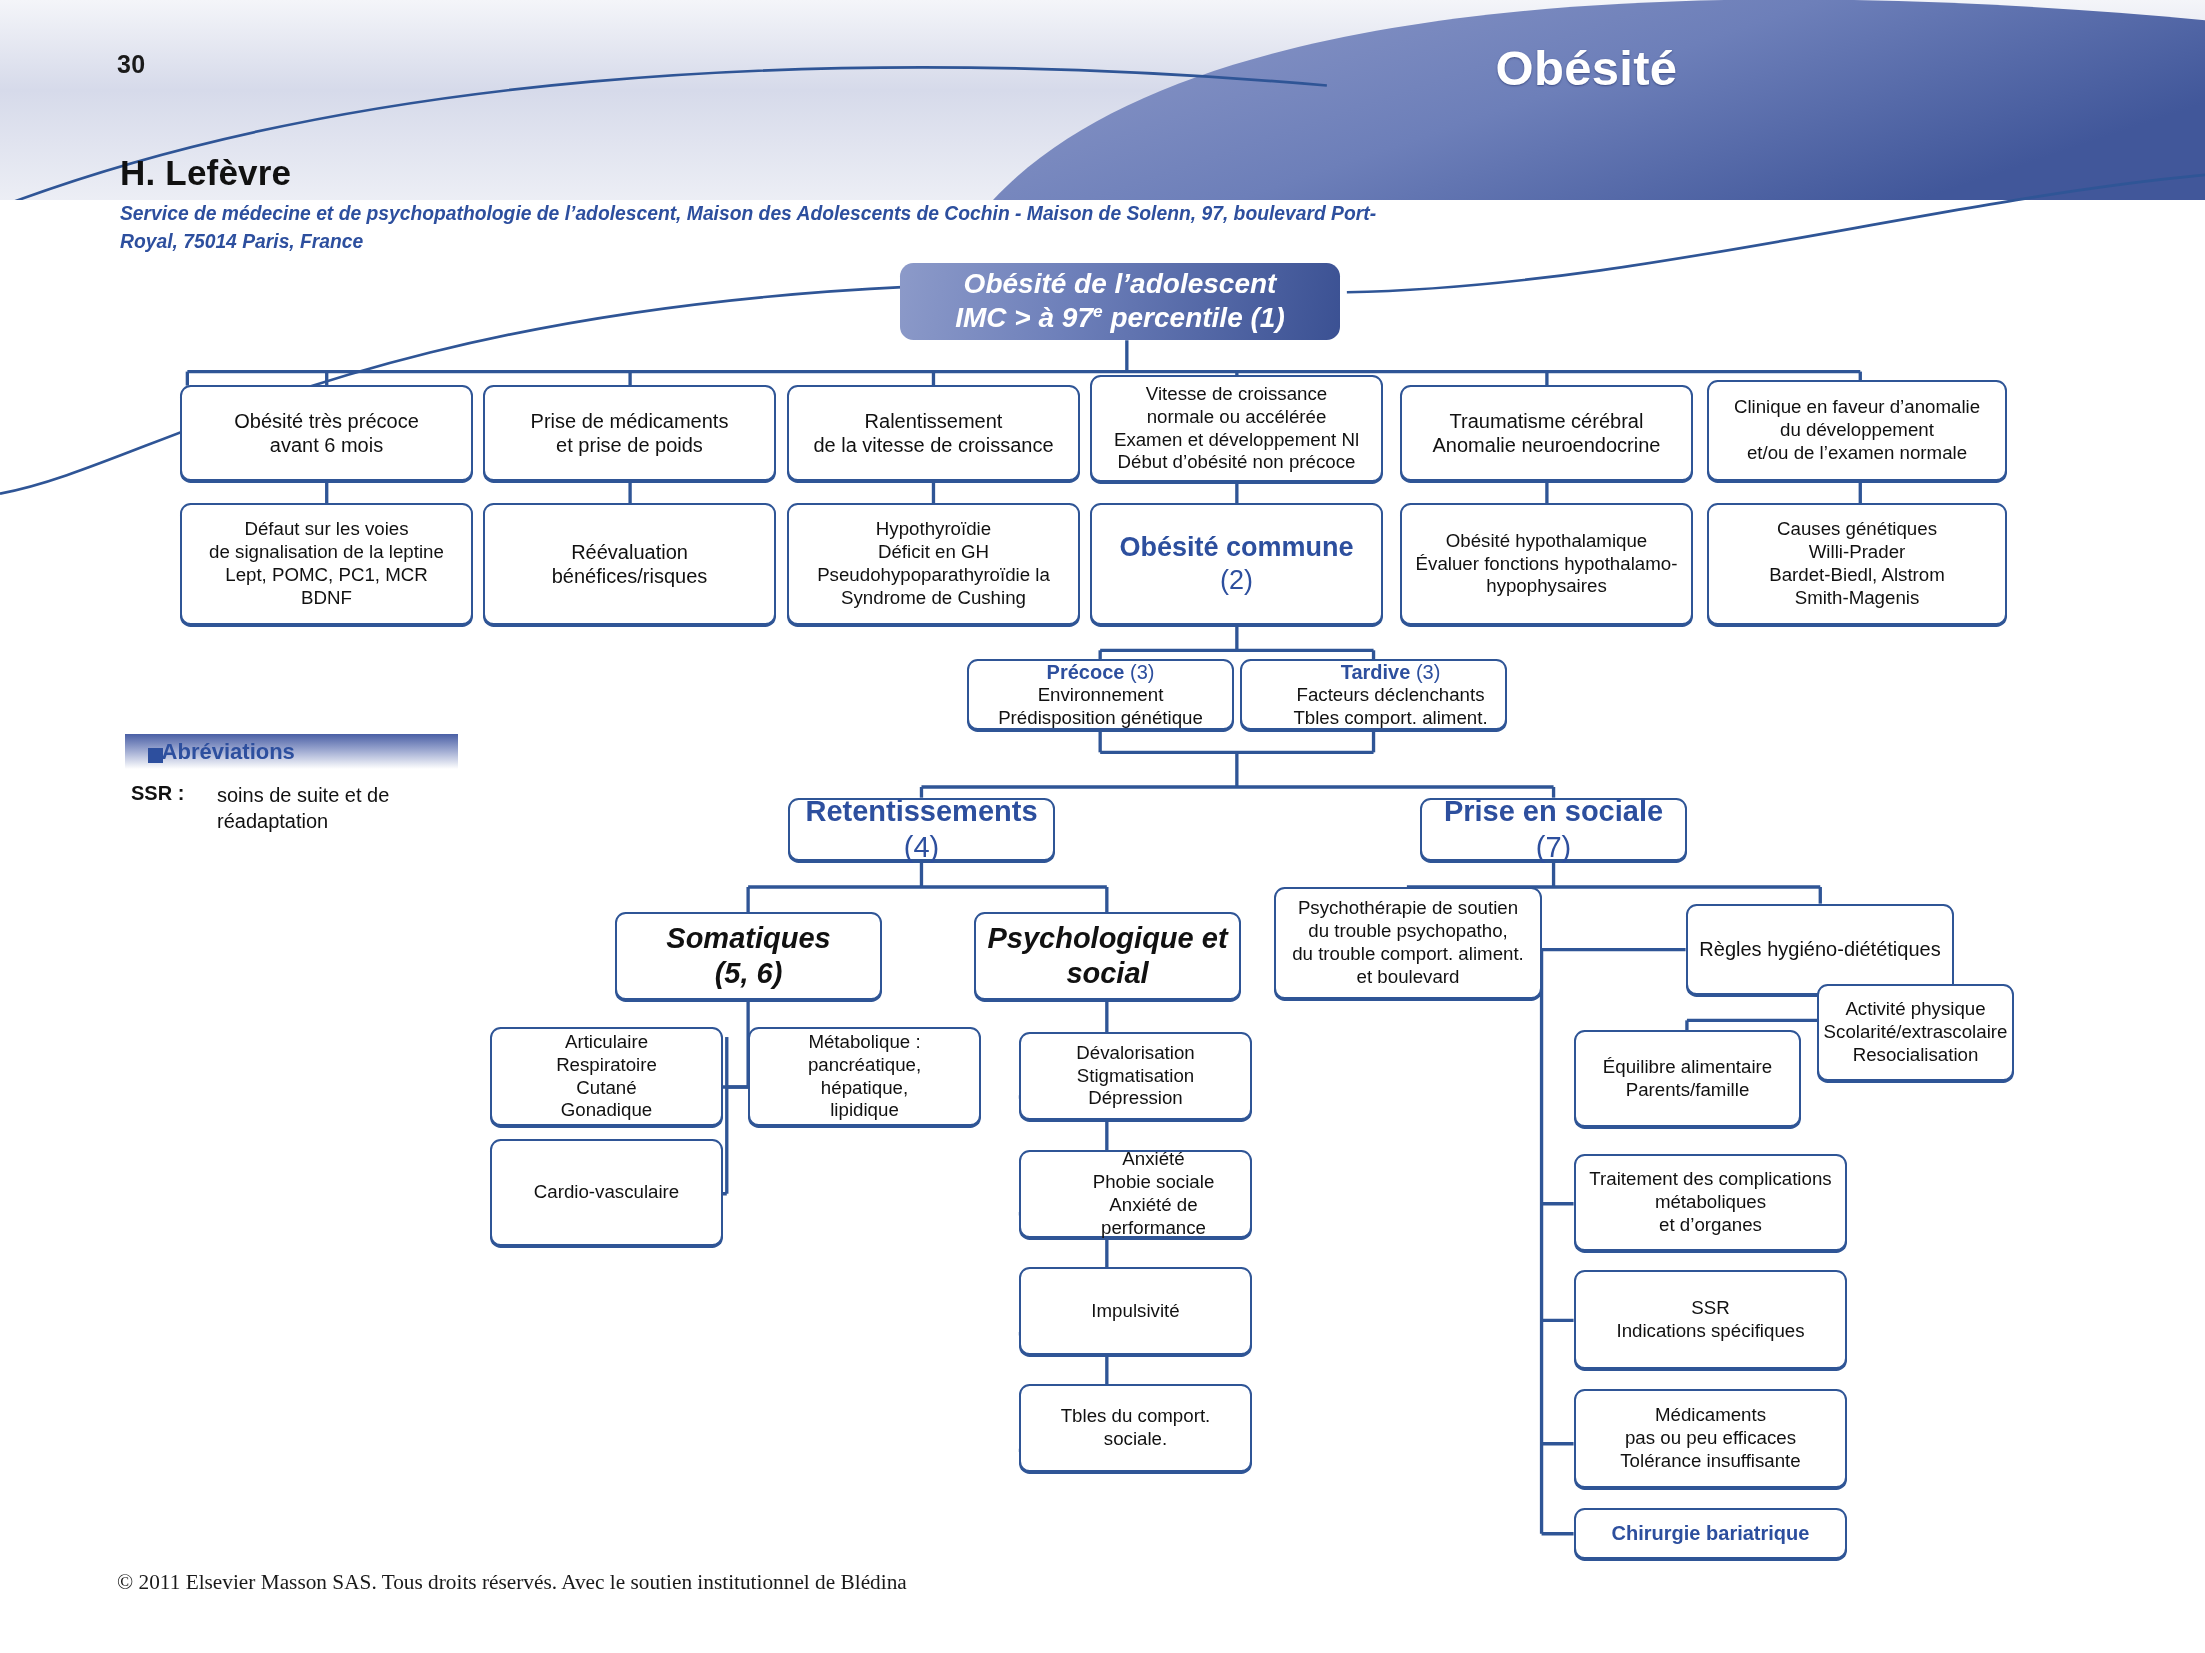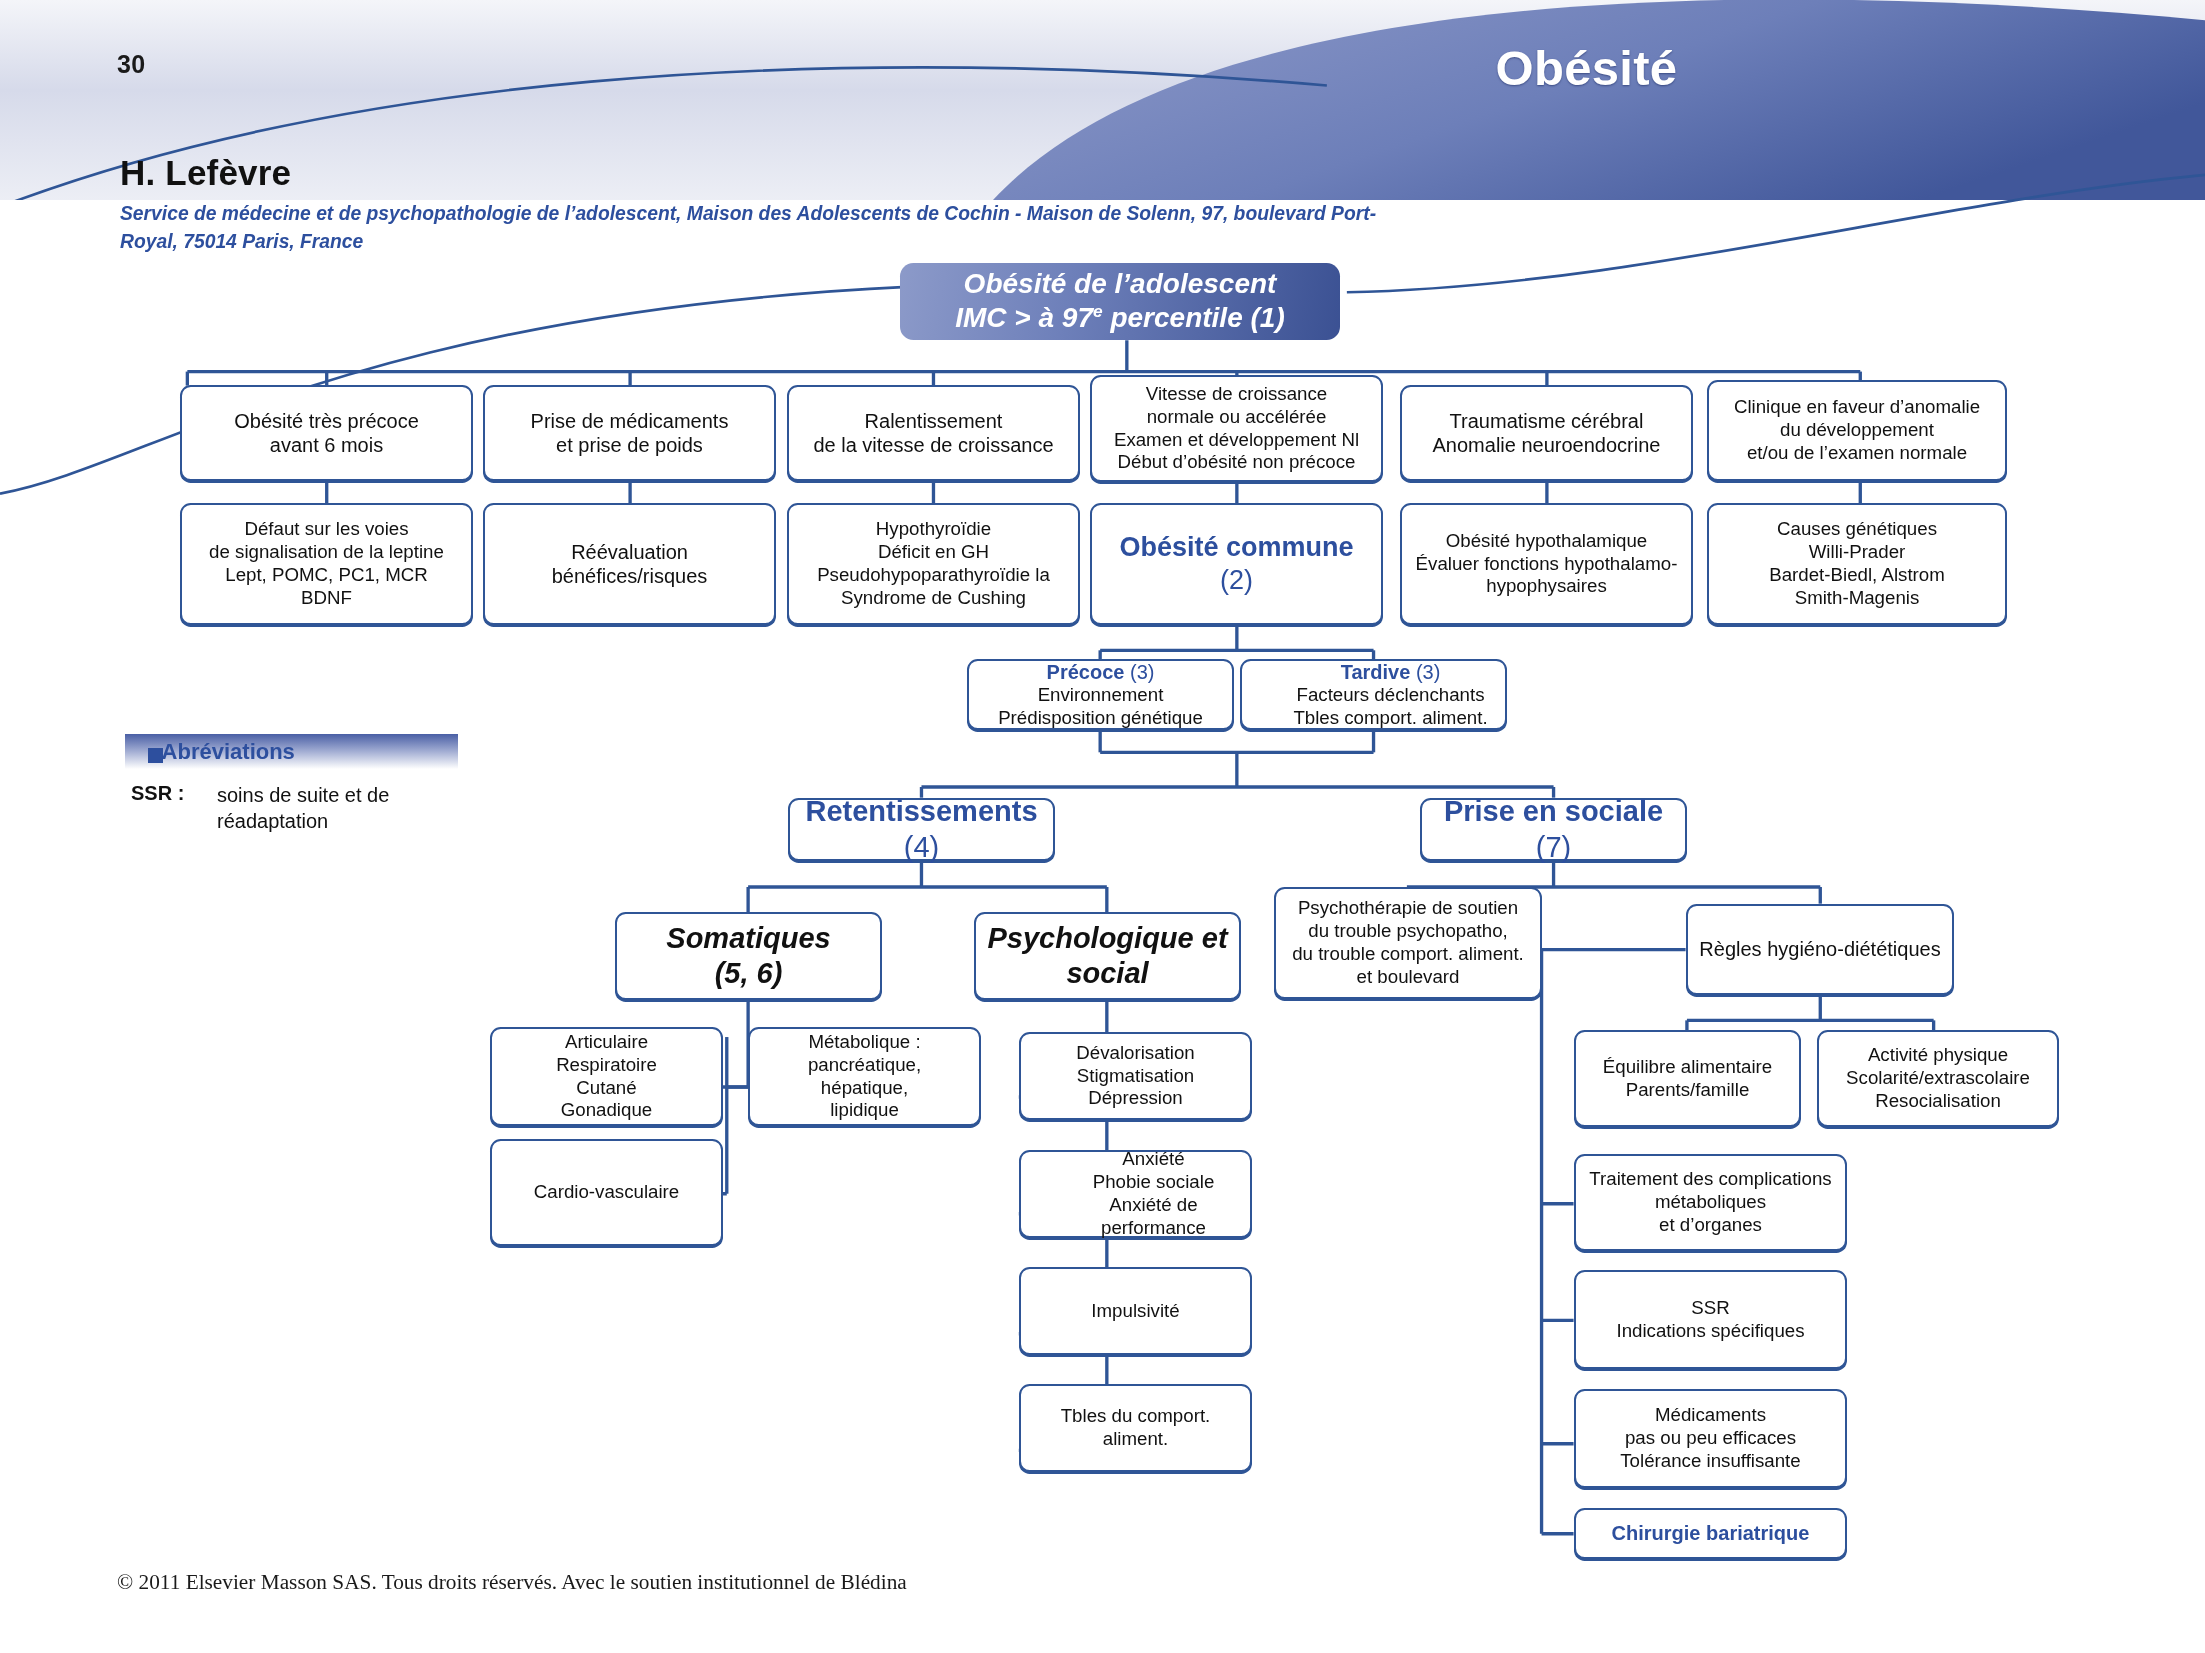--- a/index.html
+++ b/index.html
@@ -368,21 +368,21 @@
     </div>
   </div>
   <div class="node" style="left:1019px;top:1267px;width:233px;height:88px;">
     <div class="txt s28">
       <div>Impulsivité</div>
     </div>
   </div>
   <div class="node" style="left:1019px;top:1384px;width:233px;height:88px;">
     <div class="txt s28">
       <div>Tbles du comport.</div>
-      <div>aliment.</div>
+      <div>sociale.</div>
     </div>
   </div>
 
   <div class="node" style="left:1274px;top:887px;width:268px;height:112px;">
     <div class="txt s28">
       <div>Psychothérapie de soutien</div>
       <div>du trouble psychopatho,</div>
       <div>du trouble comport. aliment.</div>
       <div>et boulevard</div>
     </div>
@@ -392,21 +392,21 @@
       <div>Règles hygiéno-diététiques</div>
     </div>
   </div>
 
   <div class="node" style="left:1574px;top:1030px;width:227px;height:97px;">
     <div class="txt s28">
       <div>Équilibre alimentaire</div>
       <div>Parents/famille</div>
     </div>
   </div>
-  <div class="node" style="left:1817px;top:1030px;width:242px;height:97px;">
+  <div class="node" style="left:1817px;top:984px;width:197px;height:97px;">
     <div class="txt s28">
       <div>Activité physique</div>
       <div>Scolarité/extrascolaire</div>
       <div>Resocialisation</div>
     </div>
   </div>
 
   <div class="node" style="left:1574px;top:1154px;width:273px;height:97px;">
     <div class="txt s28">
       <div>Traitement des complications</div>

